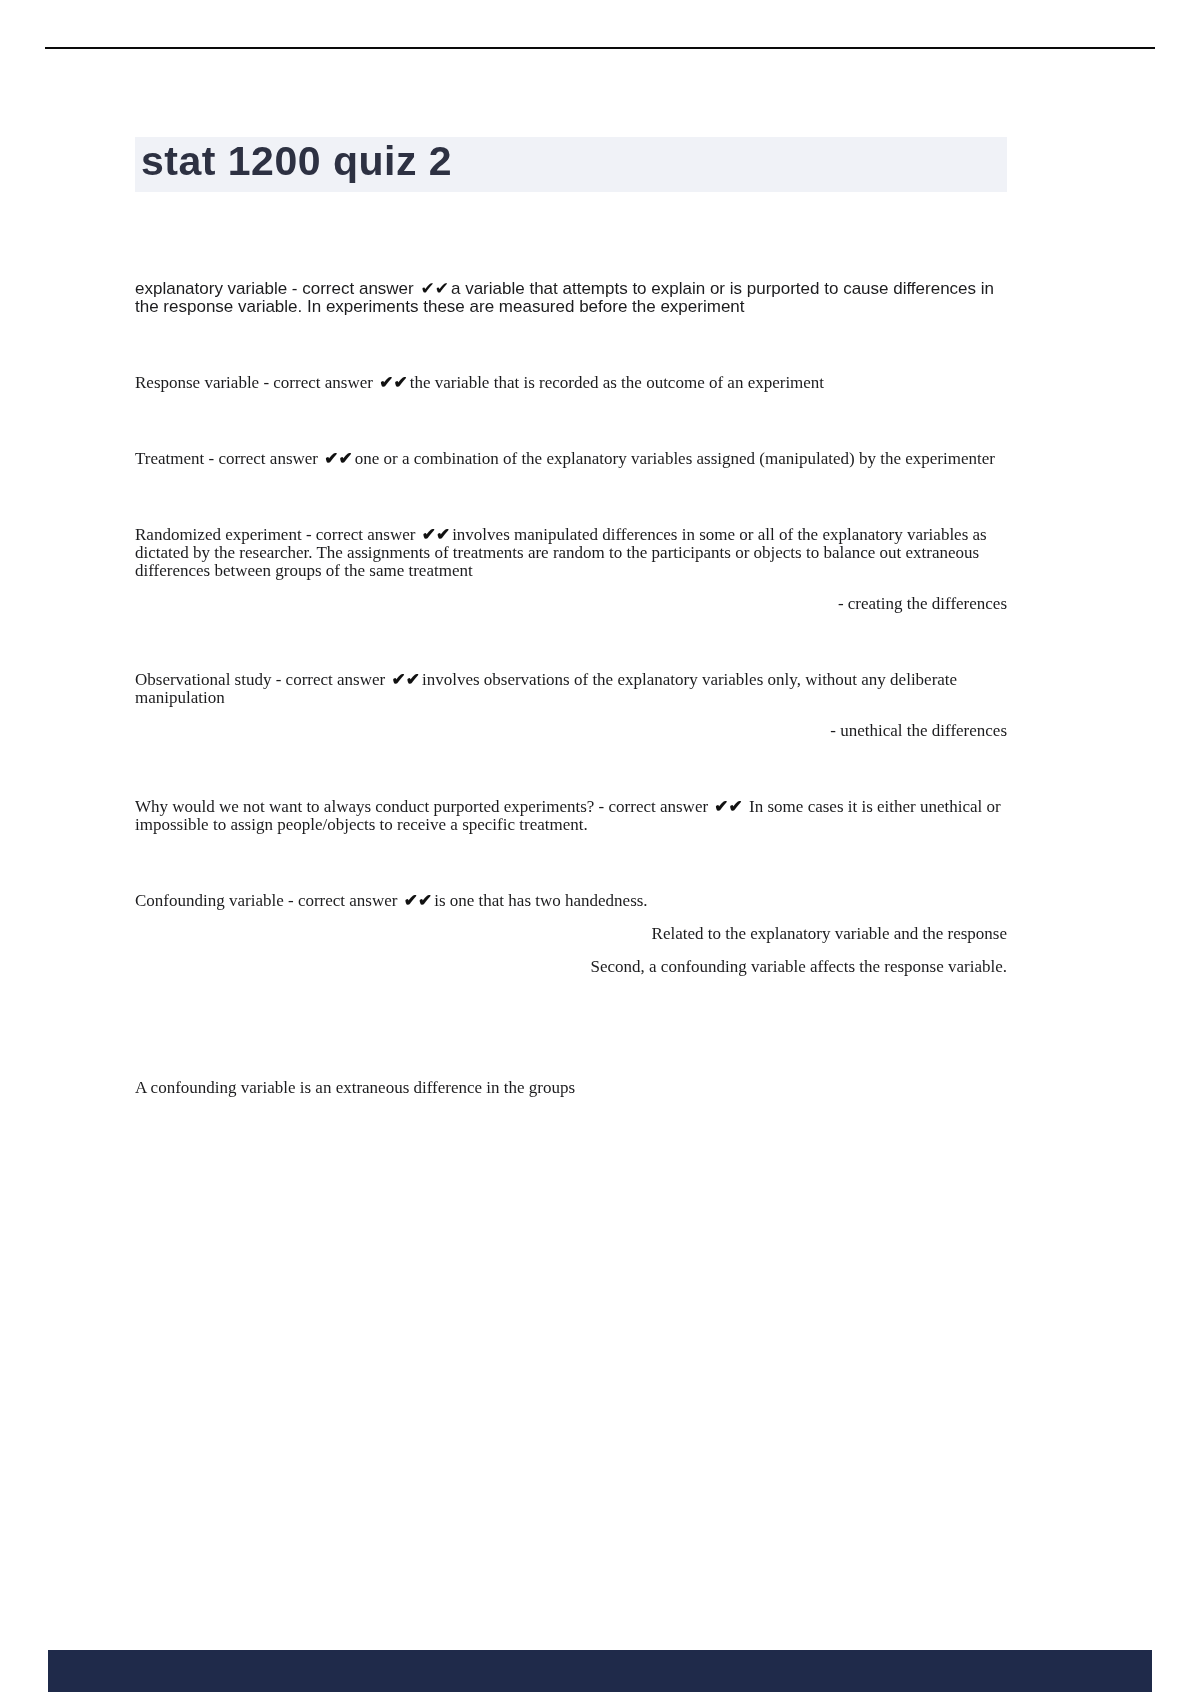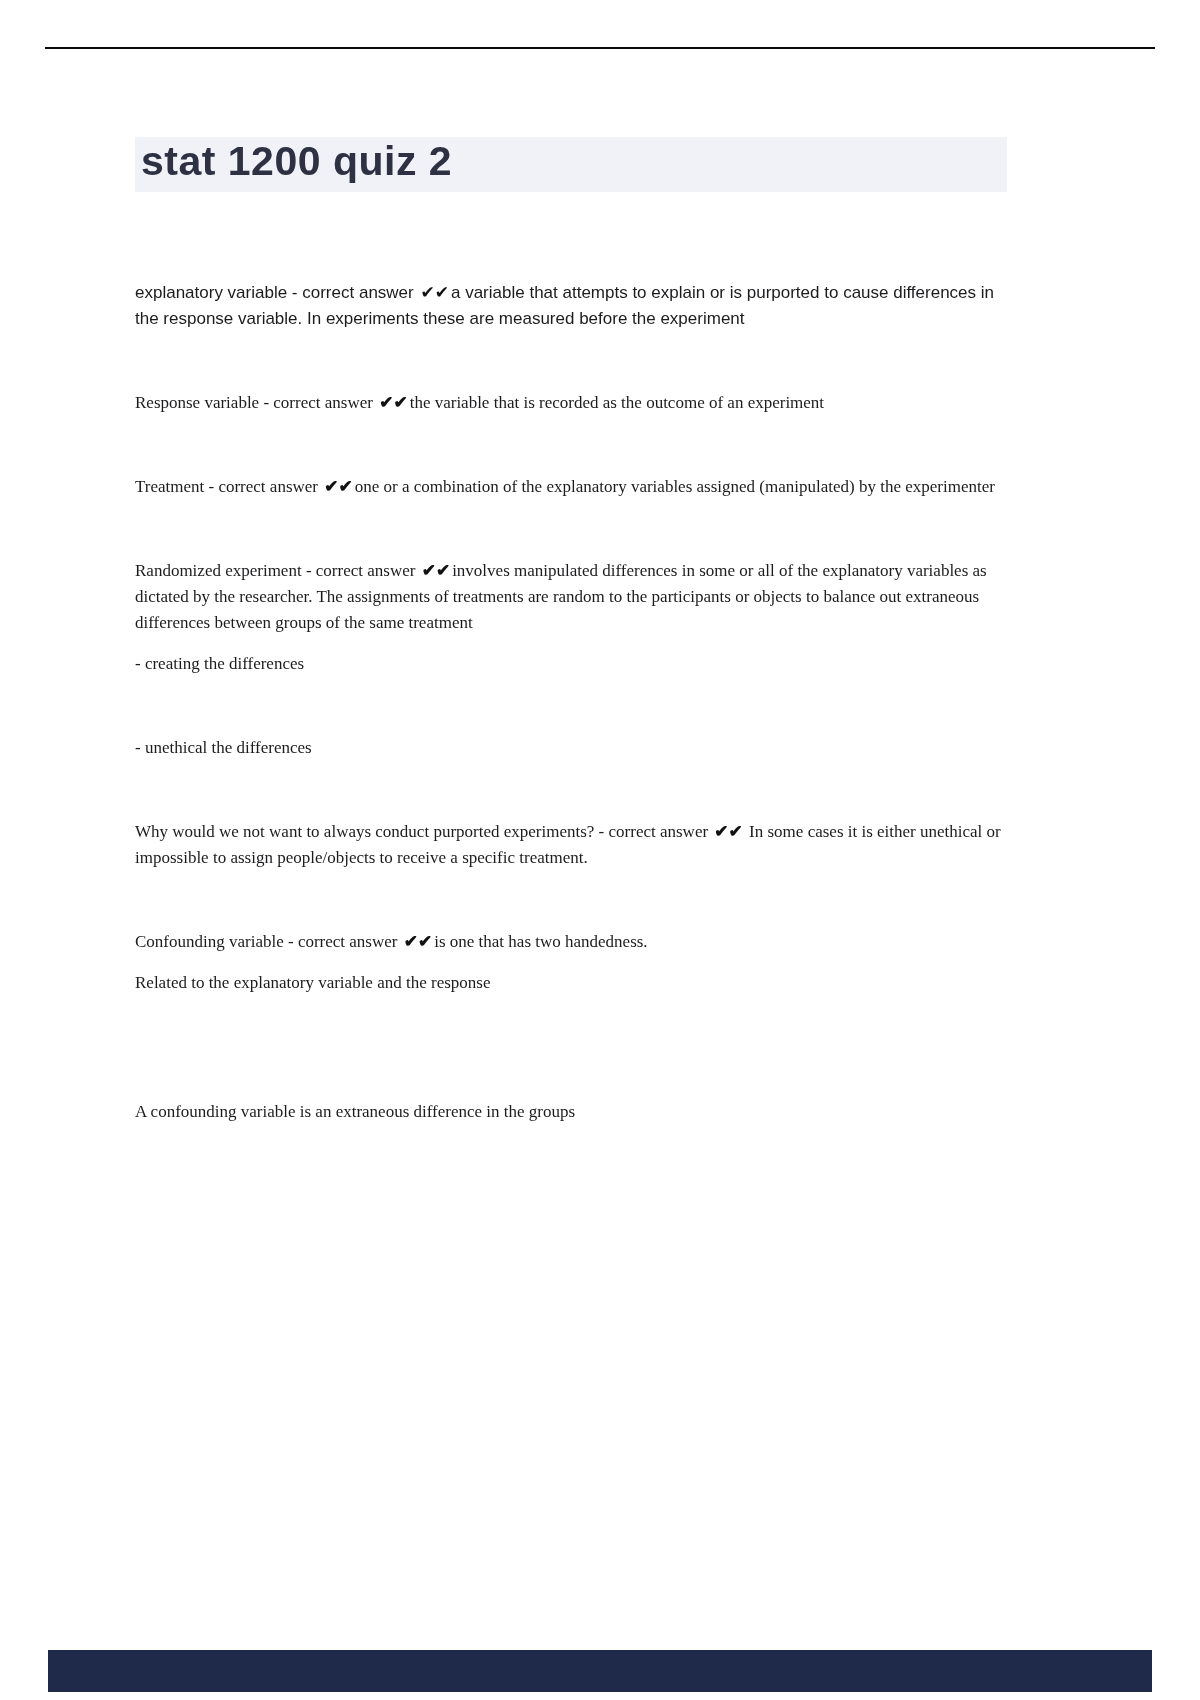--- a/index.html
+++ b/index.html
@@ -53,25 +53,26 @@
   .qa-block + .qa-block {
     margin-top: 58px;
     font-family: Liberation Serif, serif;
   }
   .qa-block.standalone {
     margin-top: 103px;
   }
   .qa-text {
     margin: 0;
     font-size: 17px;
-    line-height: 26px;
+    line-height: 18px;
     color: #1c1c1e;
   }
   .qa-text.extra {
     margin-top: 15px;
+    text-align: right;
   }
   .checks {
     font-weight: 700;
     color: #111111;
     padding: 0 2px 0 2px;
   }
   .footer-bar {
     position: absolute;
     left: 48px;
     right: 48px;
@@ -95,28 +96,30 @@
           <p class="qa-text"><span>Response variable - correct answer </span><span class="checks">✔✔</span><span>the variable that is recorded as the outcome of an experiment</span></p>
         </div>
         <div class="qa-block">
           <p class="qa-text"><span>Treatment - correct answer </span><span class="checks">✔✔</span><span>one or a combination of the explanatory variables assigned (manipulated) by the experimenter</span></p>
         </div>
         <div class="qa-block">
           <p class="qa-text"><span>Randomized experiment - correct answer </span><span class="checks">✔✔</span><span>involves manipulated differences in some or all of the explanatory variables as dictated by the researcher. The assignments of treatments are random to the participants or objects to balance out extraneous differences between groups of the same treatment</span></p>
           <p class="qa-text extra">- creating the differences</p>
         </div>
         <div class="qa-block">
+          <p class="qa-text"><span>Observational study - correct answer </span><span class="checks">✔✔</span><span>involves observations of the explanatory variables only, without any deliberate manipulation</span></p>
           <p class="qa-text extra">- unethical the differences</p>
         </div>
         <div class="qa-block">
           <p class="qa-text"><span>Why would we not want to always conduct purported experiments? - correct answer </span><span class="checks">✔✔</span><span> In some cases it is either unethical or impossible to assign people/objects to receive a specific treatment.</span></p>
         </div>
         <div class="qa-block">
           <p class="qa-text"><span>Confounding variable - correct answer </span><span class="checks">✔✔</span><span>is one that has two handedness.</span></p>
           <p class="qa-text extra">Related to the explanatory variable and the response</p>
+          <p class="qa-text extra">Second, a confounding variable affects the response variable.</p>
         </div>
         <div class="qa-block standalone">
           <p class="qa-text"><span>A confounding variable is an extraneous difference in the groups</span></p>
         </div>
       </div>
   </div>
   <div class="footer-bar"></div>
 </div>
 
 </body></html>

